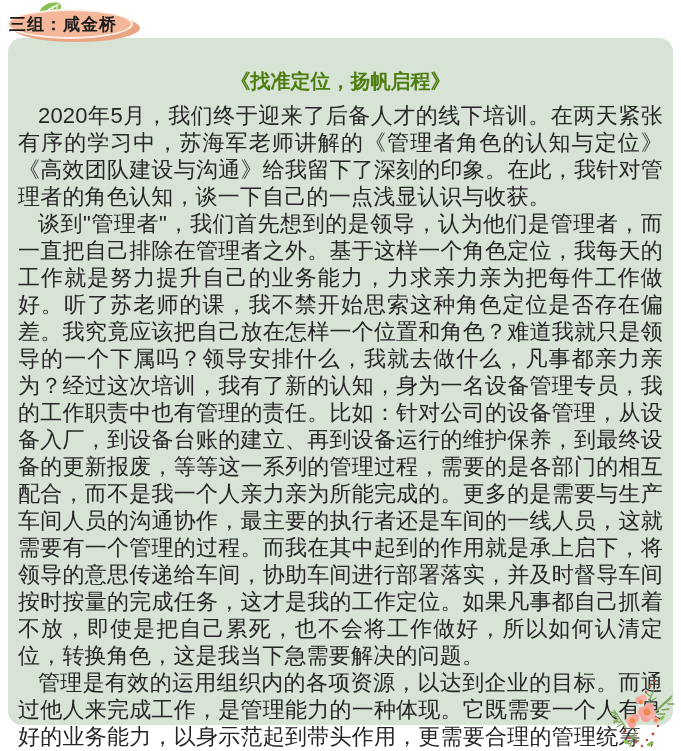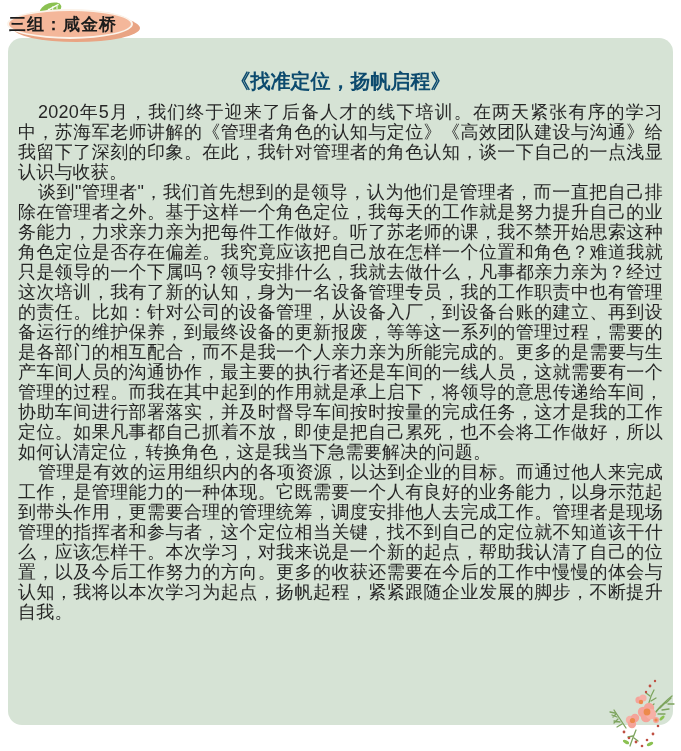--- a/index.html
+++ b/index.html
@@ -8,24 +8,24 @@
     background:#ffffff;
     font-family:"Liberation Sans","DejaVu Sans",sans-serif;
   }
   .card{
     position:absolute;left:8px;top:38px;width:665px;height:687px;
     background:#d6e3d5;border-radius:14px;box-sizing:border-box;
     padding:30px 10px 10px 10px;
   }
   .article-title{
     margin:0 0 7px 0;text-align:center;
-    font-size:20px;font-weight:bold;color:#0c4a6e;line-height:27px;
+    font-size:20px;font-weight:bold;color:#4d7c0f;line-height:27px;
   }
   .article-body p{
-    margin:0;font-size:18px;line-height:20px;color:#262626;
+    margin:0;font-size:22px;line-height:27px;color:#262626;
     text-align:justify;text-indent:20px;
     letter-spacing:0.2px;
   }
   
   .badge-back{
     position:absolute;left:13px;top:14px;width:127px;height:28px;
     border-radius:50%;background:#e9a483;z-index:2;
   }
   .badge{
     position:absolute;left:7px;top:9px;width:126px;height:30px;

